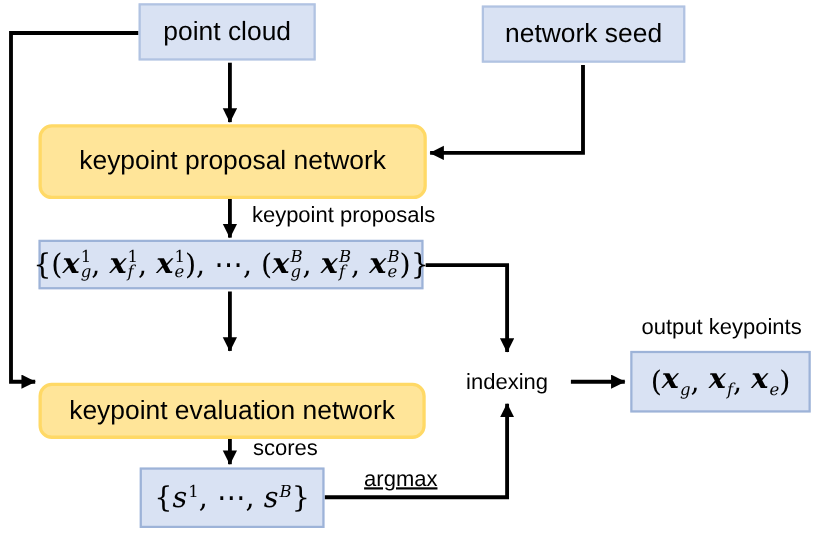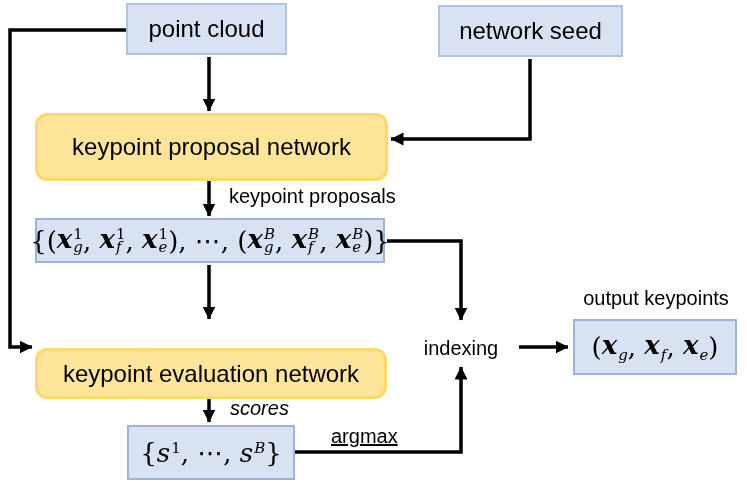--- a/index.html
+++ b/index.html
@@ -112,21 +112,21 @@
       <span class="mtok bix"><span class="mbase">x</span><span class="sub-solo it">g</span></span>
       <span class="mtok"><span class="mbase">, </span></span>
       <span class="mtok bix"><span class="mbase">x</span><span class="sub-solo it">f</span></span>
       <span class="mtok"><span class="mbase">, </span></span>
       <span class="mtok bix"><span class="mbase">x</span><span class="sub-solo it">e</span></span>
       <span class="mtok"><span class="mbase">)</span></span>
     </div>
 
   <div class="edge-label" style="left:229px;top:182px;">keypoint proposals</div>
 
-  <div class="edge-label" style="left:230px;top:394px;font-style:italic;">scores</div>
+  <div class="edge-label" style="left:230px;top:394px;">scores</div>
 
   <div class="edge-label" style="left:331px;top:422px;text-decoration:underline;">argmax</div>
 
   <div class="edge-label centered" style="left:404px;top:334px;width:114px;text-align:center;">indexing</div>
 
   <div class="edge-label centered" style="left:558px;top:284px;width:196px;">output keypoints</div>
 
 </div>
 
 </body></html>

